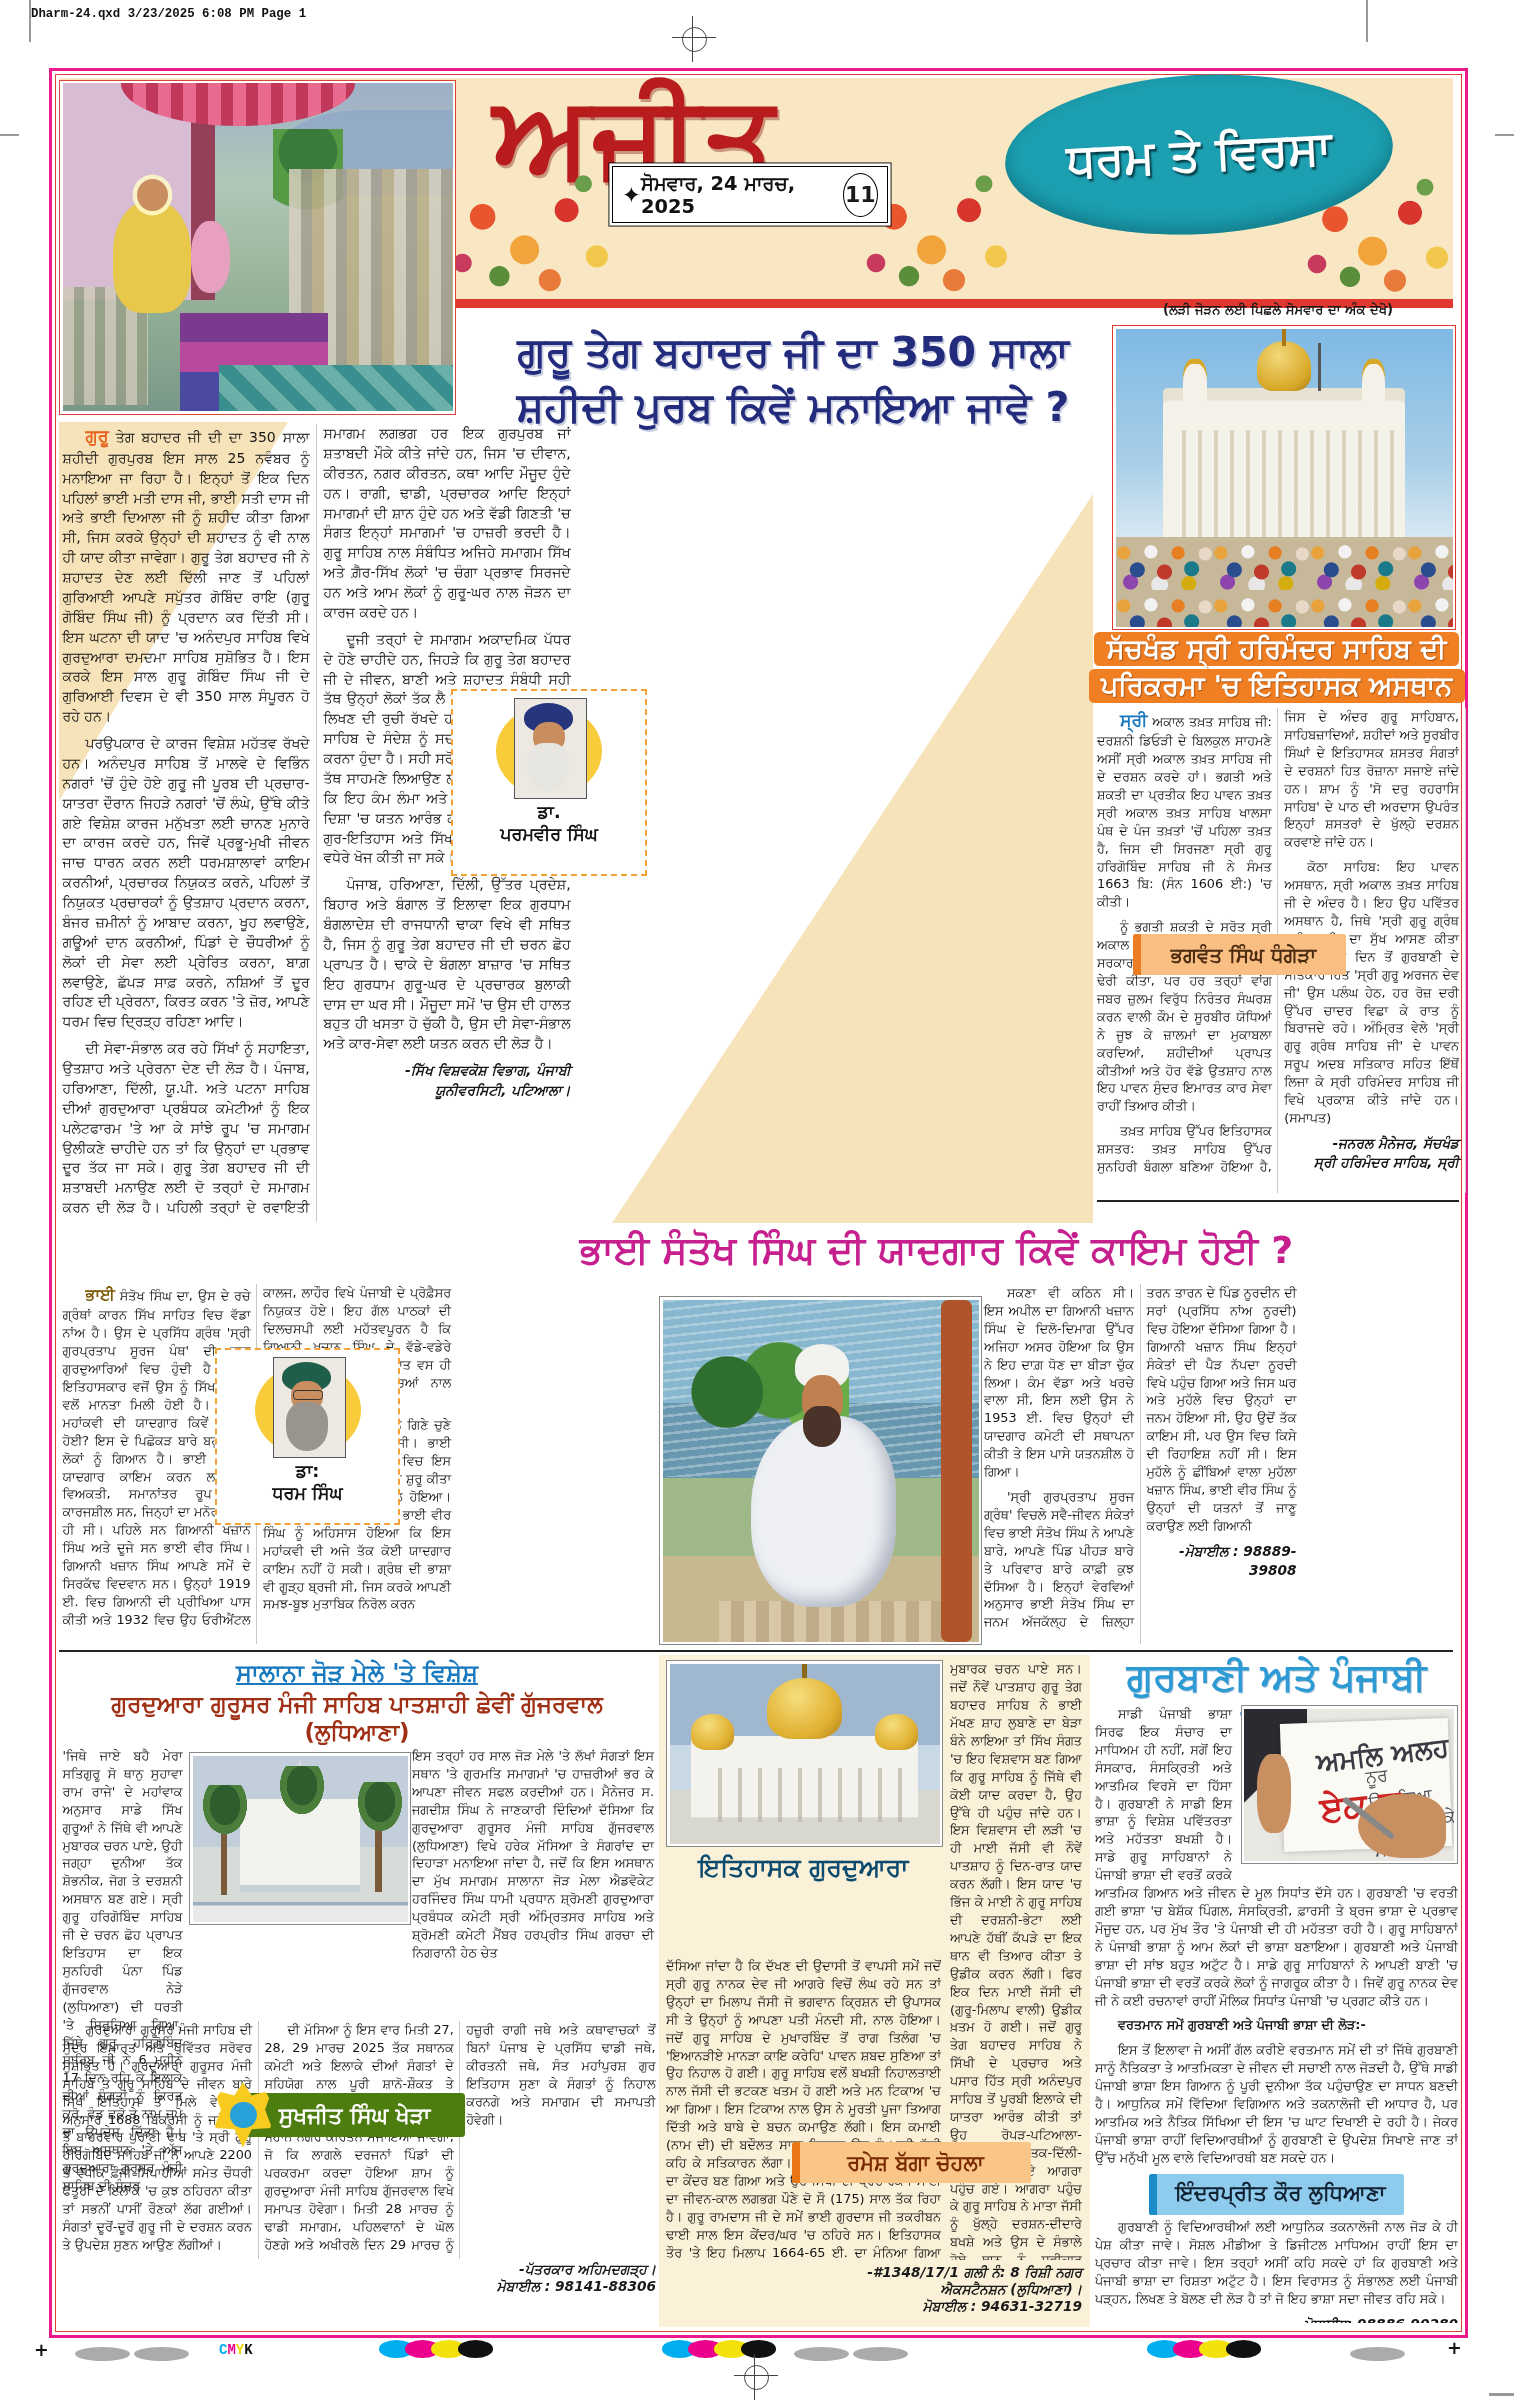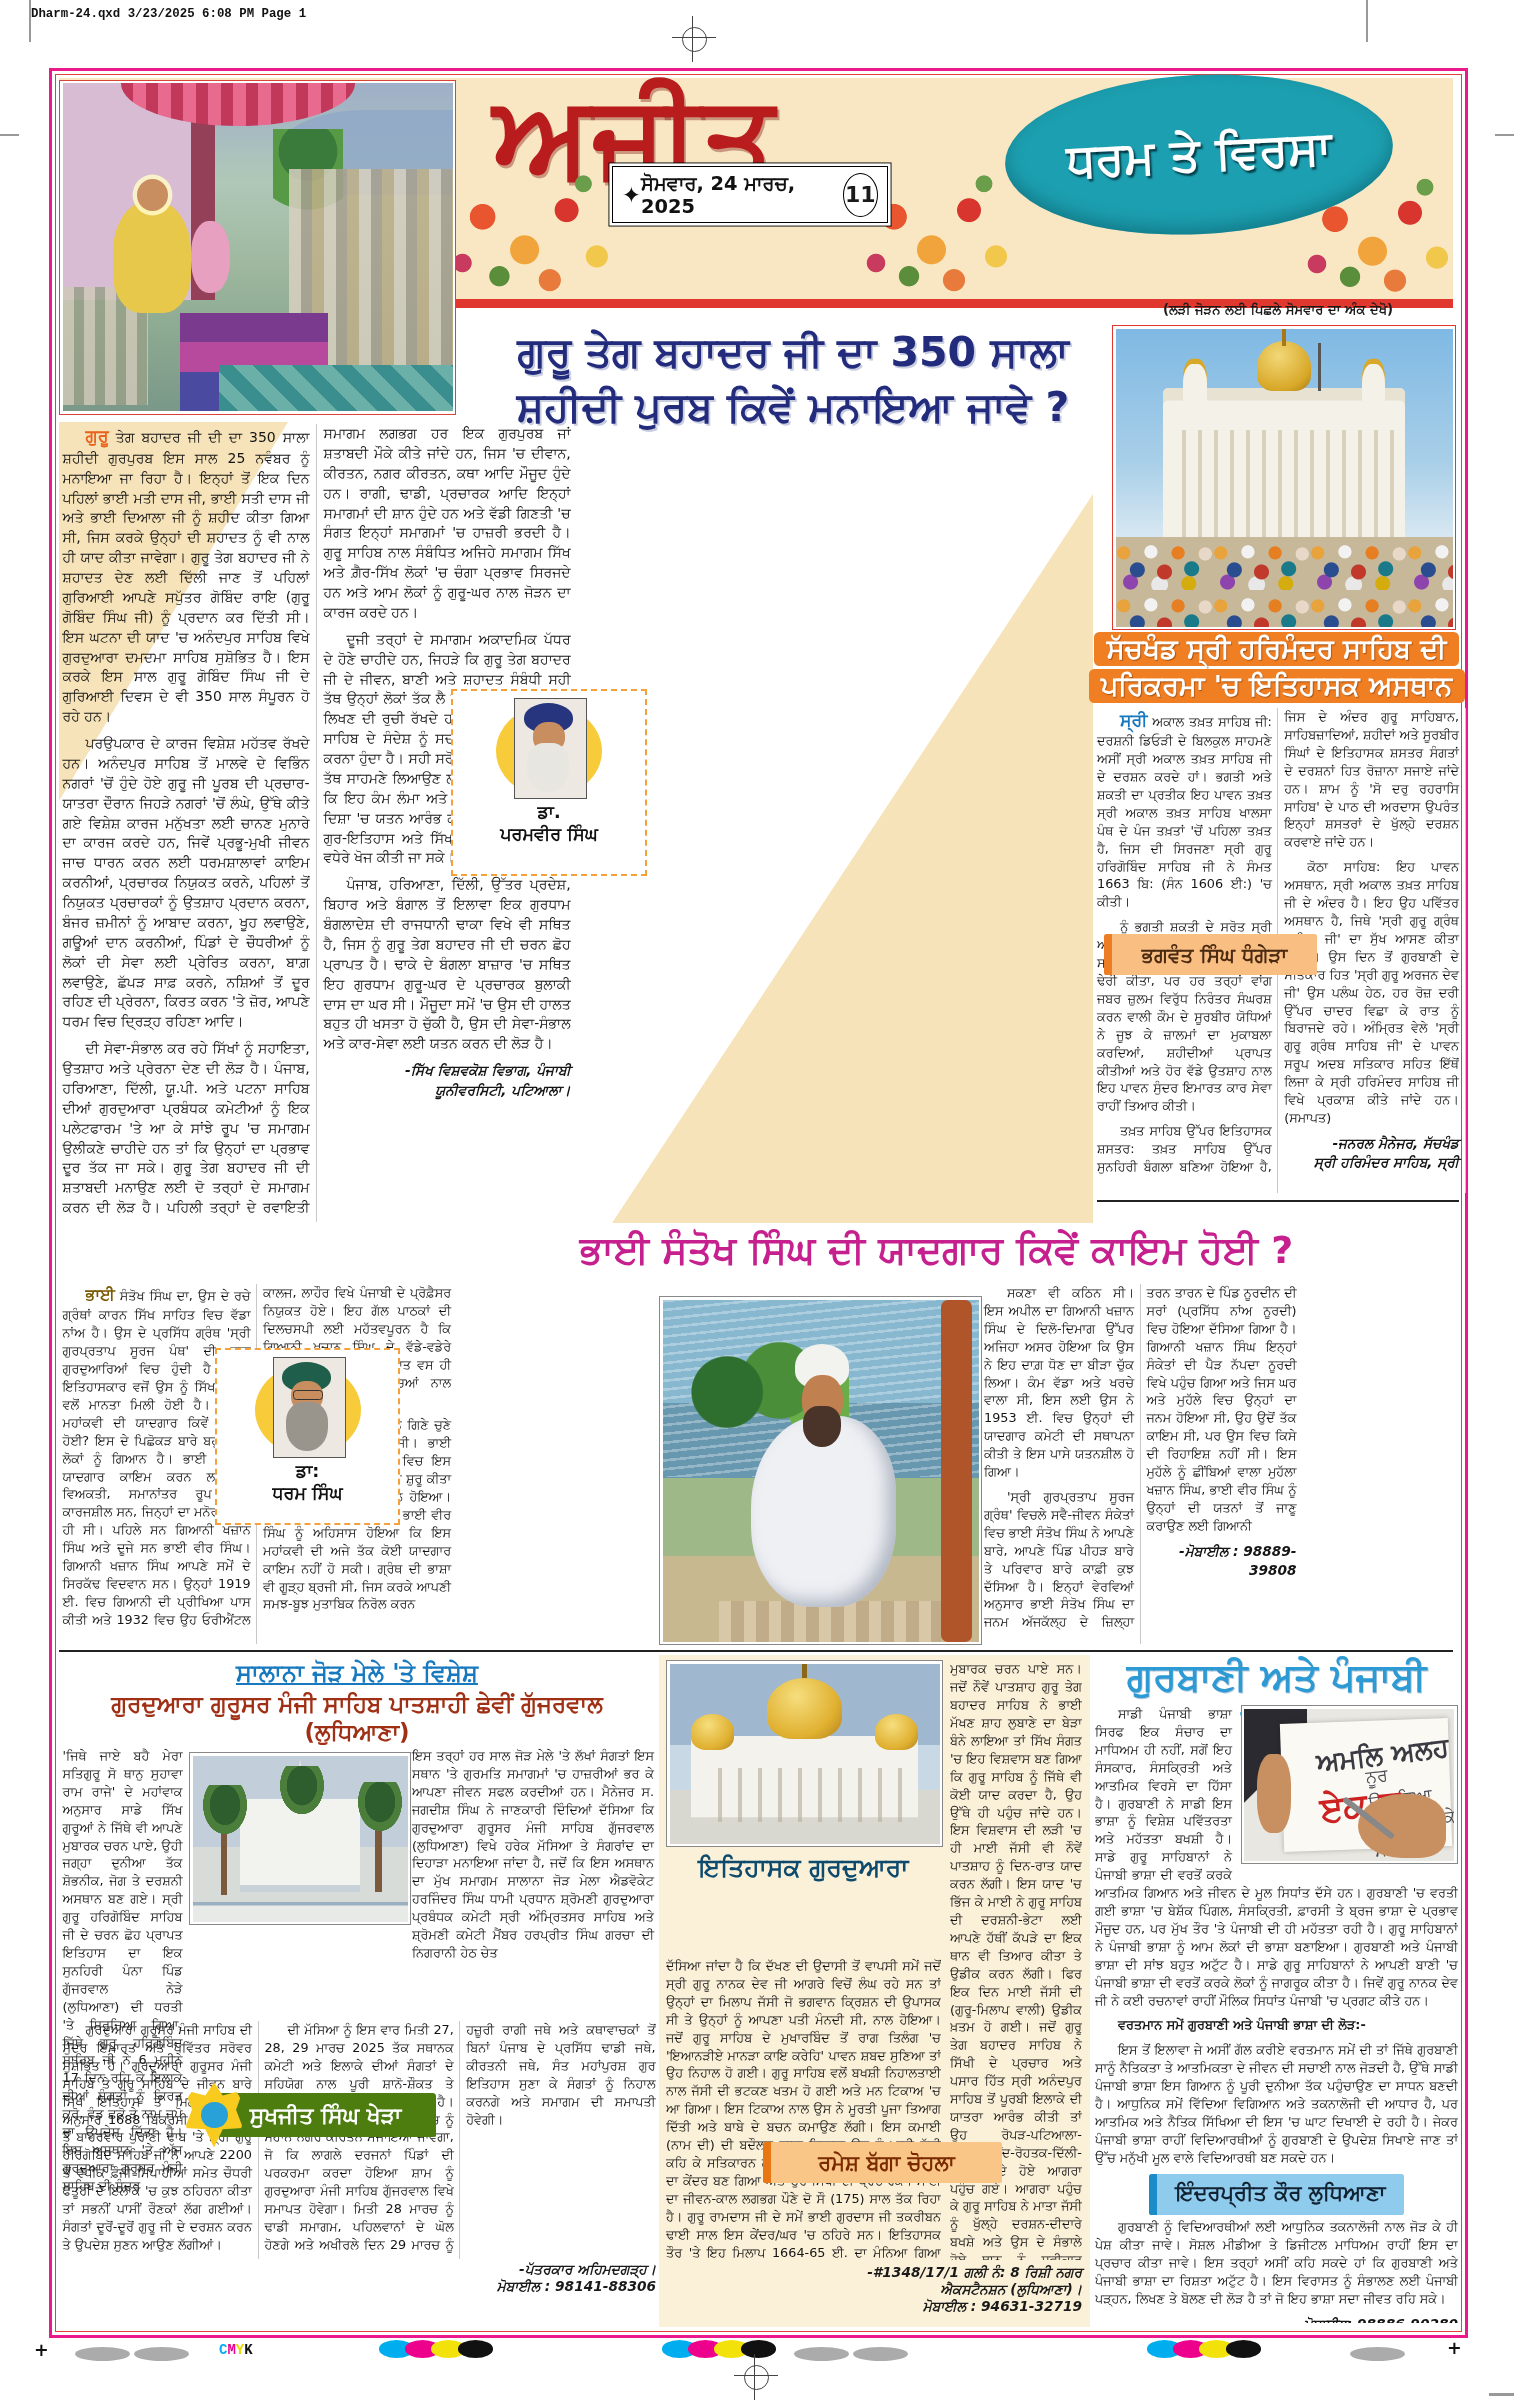--- a/index.html
+++ b/index.html
@@ -96,21 +96,21 @@
   .turban{position:absolute;left:8.8px;top:3.5px;width:49px;height:30px;border-radius:50% 50% 45% 45%;}
   .turban.blue{background:#27357E;}
   .turban.green{background:#1E5E4A;}
   .face{position:absolute;left:17.6px;top:23px;width:32px;height:30px;border-radius:45%;background:#C98E5F;}
   .beard{position:absolute;left:12.4px;top:44px;width:42px;height:49px;border-radius:40% 40% 48% 48%;}
   .beard.white{background:#E8E6E0;}
   .beard.grey{background:#9A958C;}
   .glasses{position:absolute;left:19.4px;top:32px;width:28px;height:8px;border:1.8px solid #333;border-radius:3.5px;background:transparent;}
   .authcap{font-weight:bold;font-size:17.6px;text-align:center;line-height:1.25;color:#111;}
   
-  .strip{display:flex;align-items:center;justify-content:center;font-weight:bold;}
+  .strip{display:flex;align-items:center;justify-content:center;font-weight:bold;margin-left:29px;}
   .strip-magenta{background:#4d7c0f;color:#fff;font-size:22px;border-radius:3.5px;}
   .quatre{position:absolute;left:-30px;top:-10.6px;width:58px;height:65px;background:#F8CB1E;
           border-radius:45% 45% 45% 45%;clip-path:polygon(50% 0,65% 20%,100% 12%,88% 42%,100% 70%,65% 72%,50% 100%,35% 72%,0 70%,12% 42%,0 12%,35% 20%);}
   .quatre::after{content:"";position:absolute;left:16px;top:19.4px;width:26.5px;height:26.5px;border-radius:50%;background:#28A0D8;}
   .strip-orange{background:#F9C687;color:#7A2A00;font-size:21px;border-left:8.8px solid #E87613;border-radius:2.6px;}
   .strip-orange2{background:#F9BE82;color:#4A2A10;font-size:20px;border-left:8px solid #ED7D23;border-radius:2.6px;}
   .strip-blue{background:#8FCBEC;color:#123;font-size:21px;border-left:8.8px solid #1B8CC8;border-radius:2.6px;}
   
   .photoframe{border:1.8px solid #c0392b;background:#fff;padding:2.6px;}
   .photoframe2{border:0.9px solid #888;background:#fff;padding:2.6px;}

